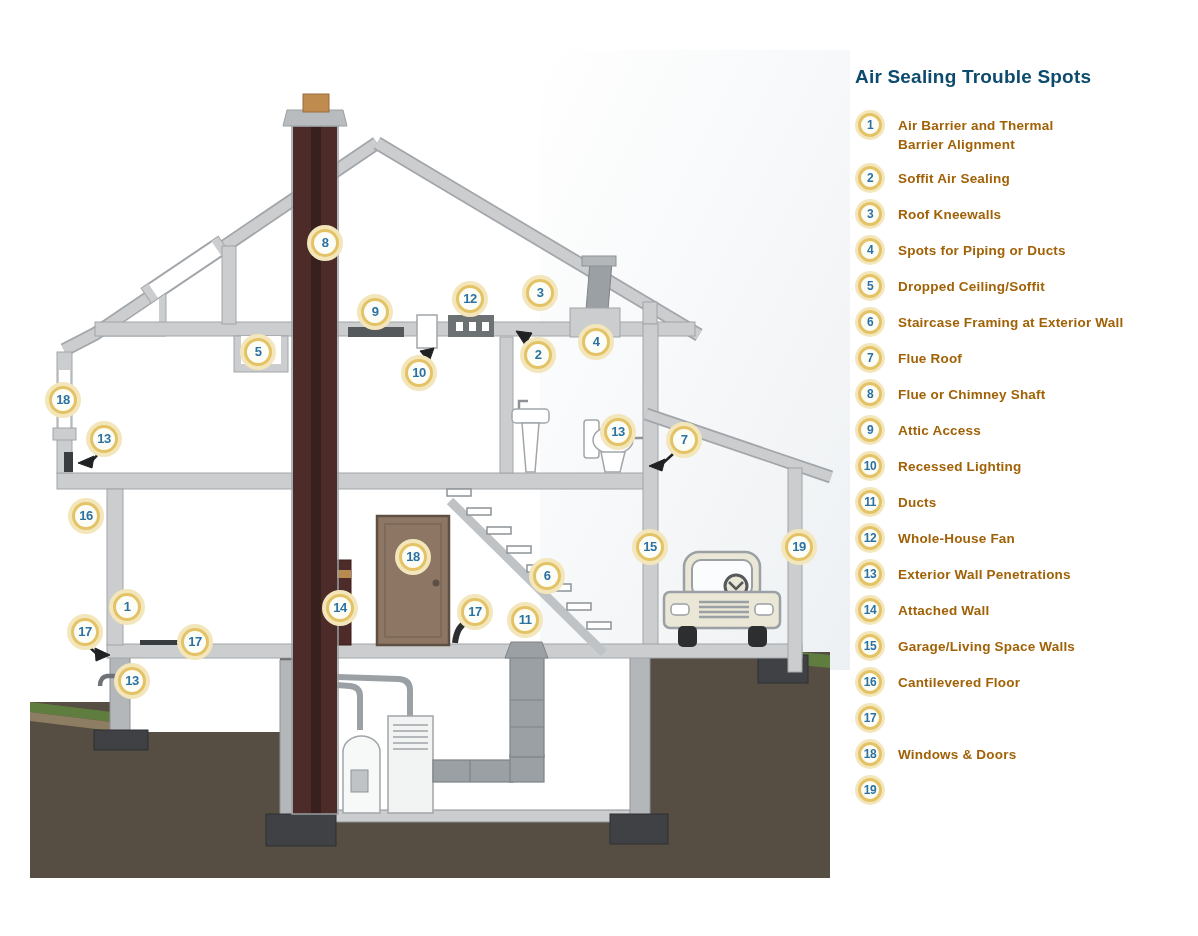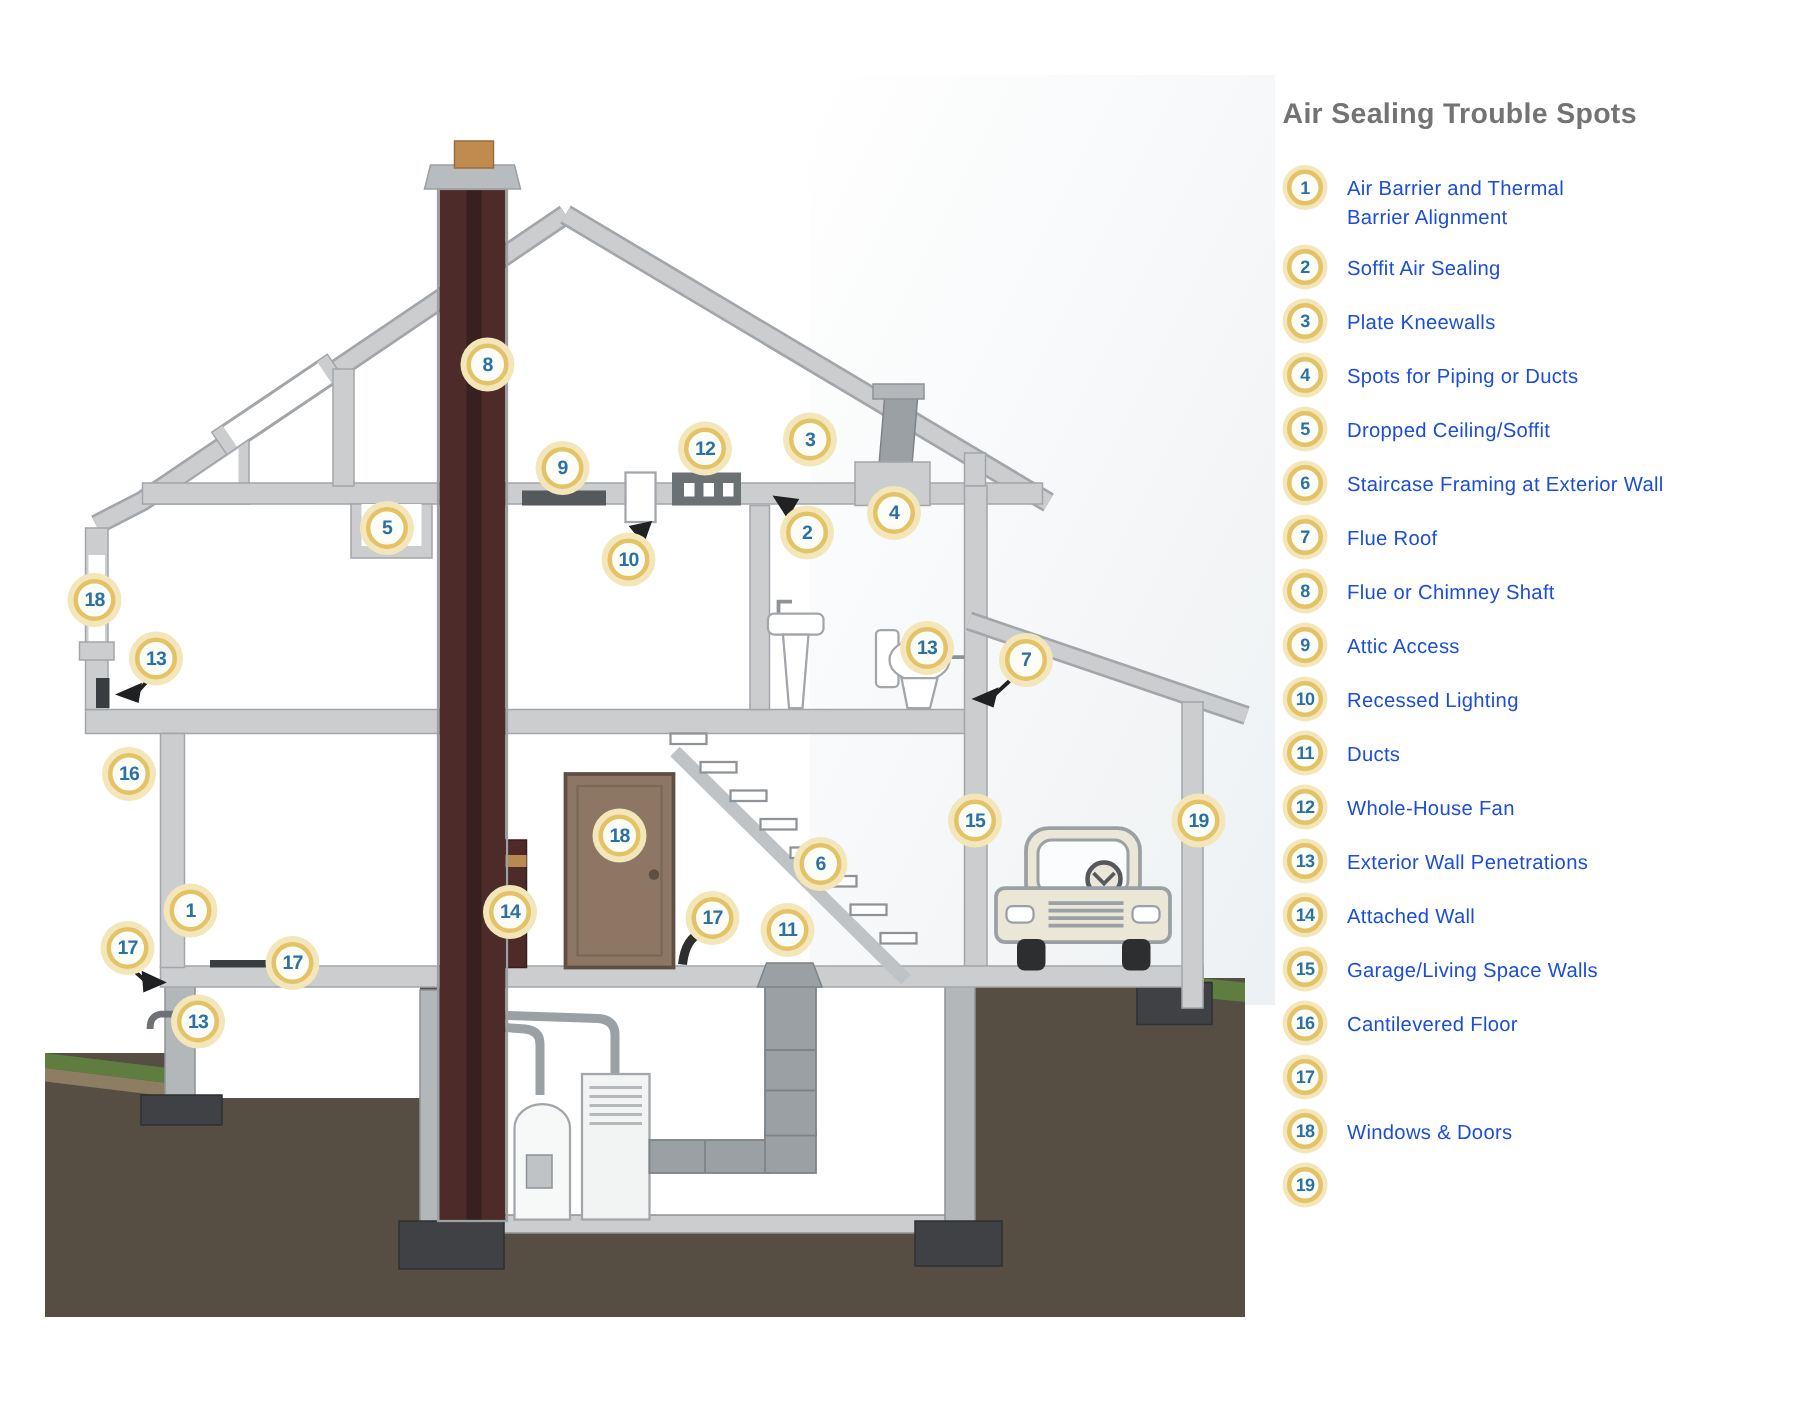--- a/index.html
+++ b/index.html
@@ -8,28 +8,28 @@
   #diagram{position:absolute;left:0;top:0;width:850px;height:936px;}
   #house-svg{position:absolute;left:0;top:0;}
   
   .marker{position:absolute;width:22px;height:22px;border-radius:50%;
           background:#fdfdf8;border:3px solid #e4c367;
           box-shadow:0 0 0 4px #f3e6bb;
           color:#2b72a2;font-size:13px;font-weight:700;line-height:22px;
           text-align:center;letter-spacing:-0.5px;}
   
   #legend{position:absolute;left:855px;top:66px;width:335px;}
-  #legend-title{color:#737373;font-size:19px;font-weight:700;margin:0 0 28px 0;
+  #legend-title{color:#0c4a6e;font-size:19px;font-weight:700;margin:0 0 28px 0;
                 letter-spacing:0.2px;}
   .legend-row{display:flex;align-items:flex-start;margin-bottom:15px;}
   .l-badge{flex:0 0 auto;width:18px;height:18px;border-radius:50%;
            background:#fdfdf8;border:3px solid #e4c367;box-shadow:0 0 0 3px #f3e6bb;
            color:#2b72a2;font-size:12px;font-weight:700;line-height:18px;
            text-align:center;margin:-3px 16px 0 3px;letter-spacing:-0.5px;}
-  .l-label{color:#1d4ed8;font-size:13.5px;font-weight:400;line-height:19px;
+  .l-label{color:#a16207;font-size:13.5px;font-weight:700;line-height:19px;
            white-space:pre-line;letter-spacing:0.2px;}
 </style>
 </head>
 <body>
 
 <div id="page">
 
   <div id="diagram">
     <svg id="house-svg" width="850" height="936" viewBox="0 0 850 936" xmlns="http://www.w3.org/2000/svg">
       <defs>
@@ -281,21 +281,21 @@
           <span class="l-badge">1</span>
           <span class="l-label">Air Barrier and Thermal
 Barrier Alignment</span>
         </div>
         <div class="legend-row">
           <span class="l-badge">2</span>
           <span class="l-label">Soffit Air Sealing</span>
         </div>
         <div class="legend-row">
           <span class="l-badge">3</span>
-          <span class="l-label">Plate Kneewalls</span>
+          <span class="l-label">Roof Kneewalls</span>
         </div>
         <div class="legend-row">
           <span class="l-badge">4</span>
           <span class="l-label">Spots for Piping or Ducts</span>
         </div>
         <div class="legend-row">
           <span class="l-badge">5</span>
           <span class="l-label">Dropped Ceiling/Soffit</span>
         </div>
         <div class="legend-row">

